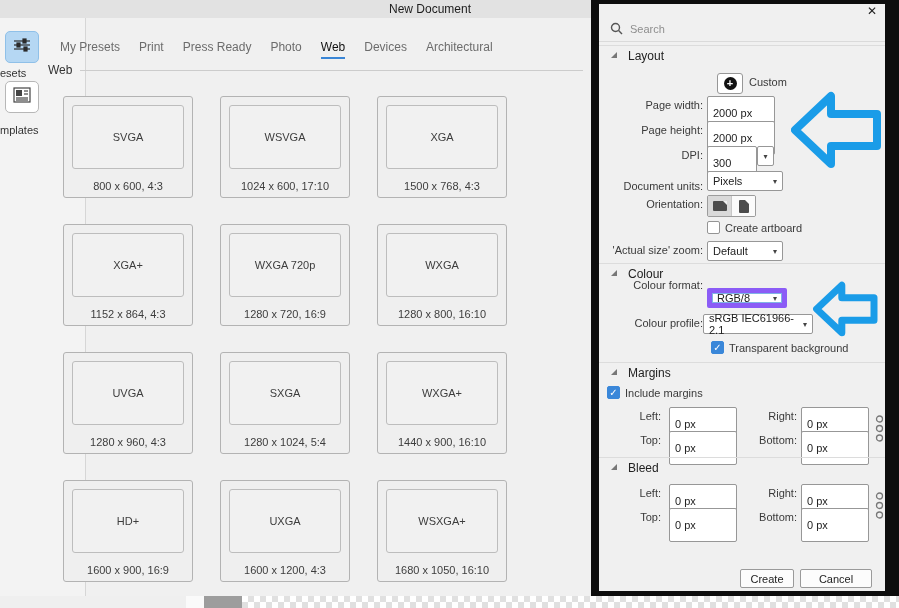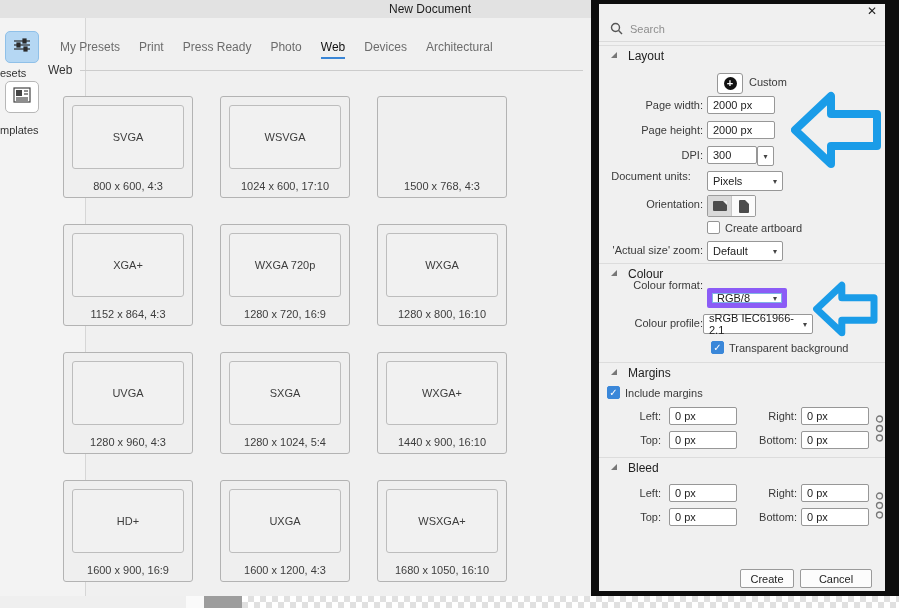--- a/index.html
+++ b/index.html
@@ -46,21 +46,21 @@
              font-family:inherit;font-size:11px;color:#555;outline:none;}
   .search-in::placeholder{color:#8e8e8e;}
 
   .sec{position:absolute;left:0;right:0;height:17px;border-top:1px solid #dcdcdc;}
   .tri{position:absolute;left:12px;top:6px;width:0;height:0;border-left:6px solid transparent;border-bottom:6px solid #777;}
   .sec-title{position:absolute;left:29px;top:3px;font-size:12px;color:#222;}
   .sec.layout{top:41px;} .sec.colour{top:259px;} .sec.margins{top:358px;} .sec.bleed{top:453px;}
 
   .flabel{position:absolute;left:0;width:104px;text-align:right;font-size:11px;color:#3a3a3a;}
   .tin{position:absolute;height:18px;border:1px solid #979797;border-radius:2px;background:#fff;
-       font-family:inherit;font-size:11px;color:#222;padding:0 5px;box-sizing:border-box;outline:none;}
+       font-family:inherit;font-size:11px;color:#222;padding:16px 5px;box-sizing:border-box;outline:none;}
   .dd{position:absolute;height:20px;border:1px solid #979797;border-radius:2px;background:#fff;
       display:flex;align-items:center;padding:0 5px;box-sizing:border-box;font-size:11px;color:#222;}
   .dd .caret{margin-left:auto;font-size:8px;color:#444;padding-left:4px;}
   .dd.focus{border:5px solid #8b5cf6;box-shadow:0 0 0 1px #7fb3e6 inset;}
 
   .cb{position:absolute;width:13px;height:13px;border:1px solid #949494;border-radius:2px;background:#fff;box-sizing:border-box;}
   .cb.checked{background:#3a87d9;border-color:#3a87d9;color:#fff;font-size:10px;line-height:12px;text-align:center;}
   .cblabel{position:absolute;font-size:11px;color:#3a3a3a;}
 
   .custom-btn{position:absolute;left:118px;top:69px;width:24px;height:19px;background:#fff;border:1px solid #979797;
@@ -154,20 +154,21 @@
   <div class="grid">
     <div class="card">
       <div class="card-inner">SVGA</div>
       <div class="card-dims">800 x 600, 4:3</div>
     </div>
     <div class="card">
       <div class="card-inner">WSVGA</div>
       <div class="card-dims">1024 x 600, 17:10</div>
     </div>
     <div class="card">
+      <div class="card-inner">XGA</div>
       <div class="card-dims">1500 x 768, 4:3</div>
     </div>
     <div class="card">
       <div class="card-inner">XGA+</div>
       <div class="card-dims">1152 x 864, 4:3</div>
     </div>
     <div class="card">
       <div class="card-inner">WXGA 720p</div>
       <div class="card-dims">1280 x 720, 16:9</div>
     </div>
@@ -231,21 +232,21 @@
 
       <div class="flabel" style="top:120px;">Page height:</div>
       <input class="tin" style="left: 108px; top: 117px; width: 68px;" value="2000 px">
 
       <div class="flabel" style="top:145px;">DPI:</div>
       <input class="tin" style="left: 108px; top: 142px; width: 50px;" value="300">
       <div class="dd" style="left:158px;top:142px;width:17px;justify-content:center;">
         <span class="caret" style="margin:0;padding:0;">▾</span>
       </div>
 
-      <div class="flabel" style="top:166px;text-align:center;">Document units:</div>
+      <div class="flabel" style="top:176px;">Document units:</div>
       <div class="dd" style="left:108px;top:167px;width:76px;">
         <span>Pixels</span>
         <span class="caret">▾</span>
       </div>
 
       <div class="flabel" style="top:194px;">Orientation:</div>
       <div class="ori-group">
         <div class="ori-cell sel">
           <span class="pg land"></span>
         </div>

